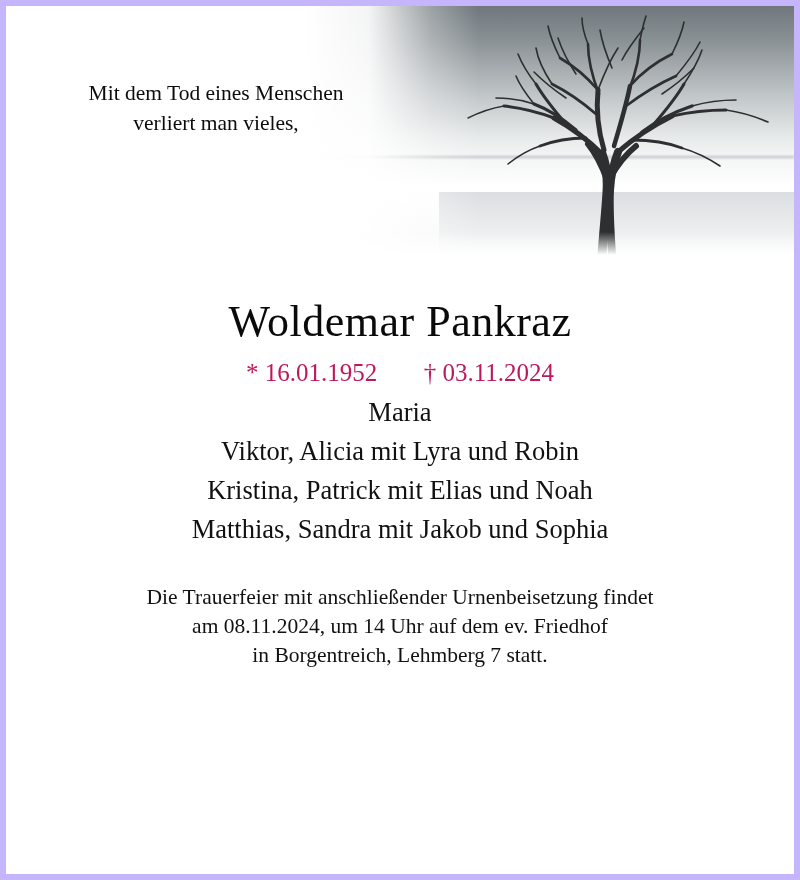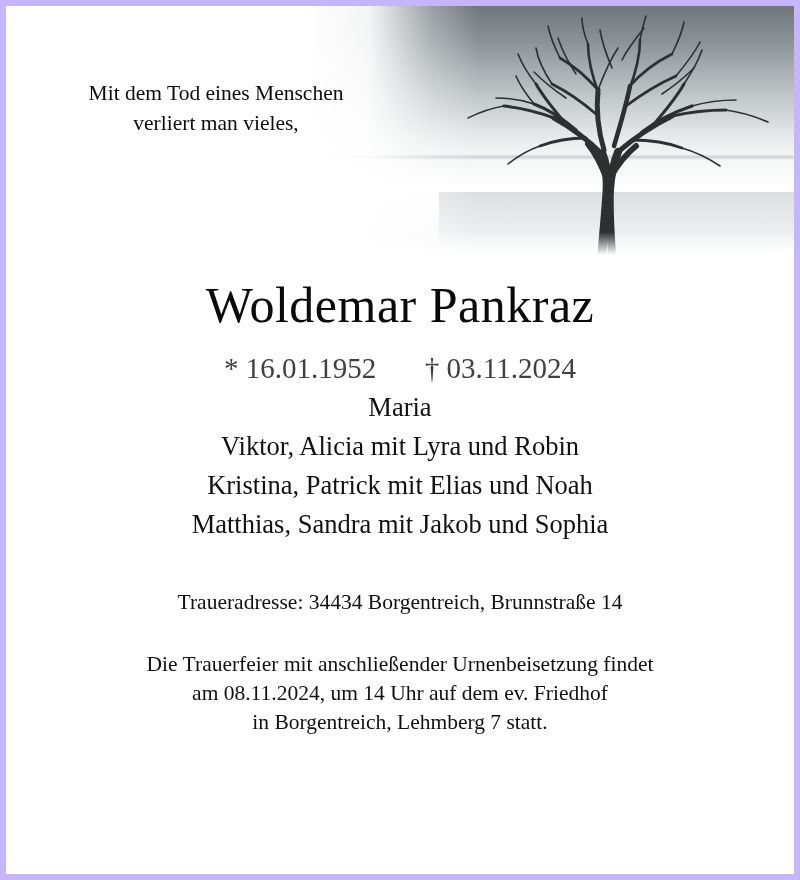--- a/index.html
+++ b/index.html
@@ -128,33 +128,33 @@
   .quote div { white-space: nowrap; }
 
   
   .body {
     position: relative;
     text-align: center;
     padding: 0 30px;
   }
 
   .name {
-    margin-top: 18px;
-    font-size: 50px;
+    margin-top: 35px;
+    font-size: 44px;
     line-height: 58px;
     letter-spacing: 0.5px;
     font-weight: 400;
     color: #0a0a0a;
   }
 
   .dates {
-    margin-top: 18px;
-    font-size: 29px;
+    margin-top: 6px;
+    font-size: 25px;
     line-height: 32px;
-    color: #404040;
+    color: #be185d;
   }
   .dates .gap { display: inline-block; width: 34px; }
 
   .mourn-intro {
     margin-top: 48px;
     font-size: 22px;
     line-height: 28px;
   }
 
   .mourners {
@@ -264,21 +264,20 @@
     </div>
 
 
     <div class="mourners">
       <div>Maria</div>
       <div>Viktor, Alicia mit Lyra und Robin</div>
       <div>Kristina, Patrick mit Elias und Noah</div>
       <div>Matthias, Sandra mit Jakob und Sophia</div>
     </div>
 
-    <div class="address">Traueradresse: 34434 Borgentreich, Brunnstraße 14</div>
 
     <div class="ceremony">
       <div>Die Trauerfeier mit anschließender Urnenbeisetzung findet</div>
       <div>am 08.11.2024, um 14 Uhr auf dem ev. Friedhof</div>
       <div>in Borgentreich, Lehmberg 7 statt.</div>
     </div>
 
   </div>
 </div>
 

